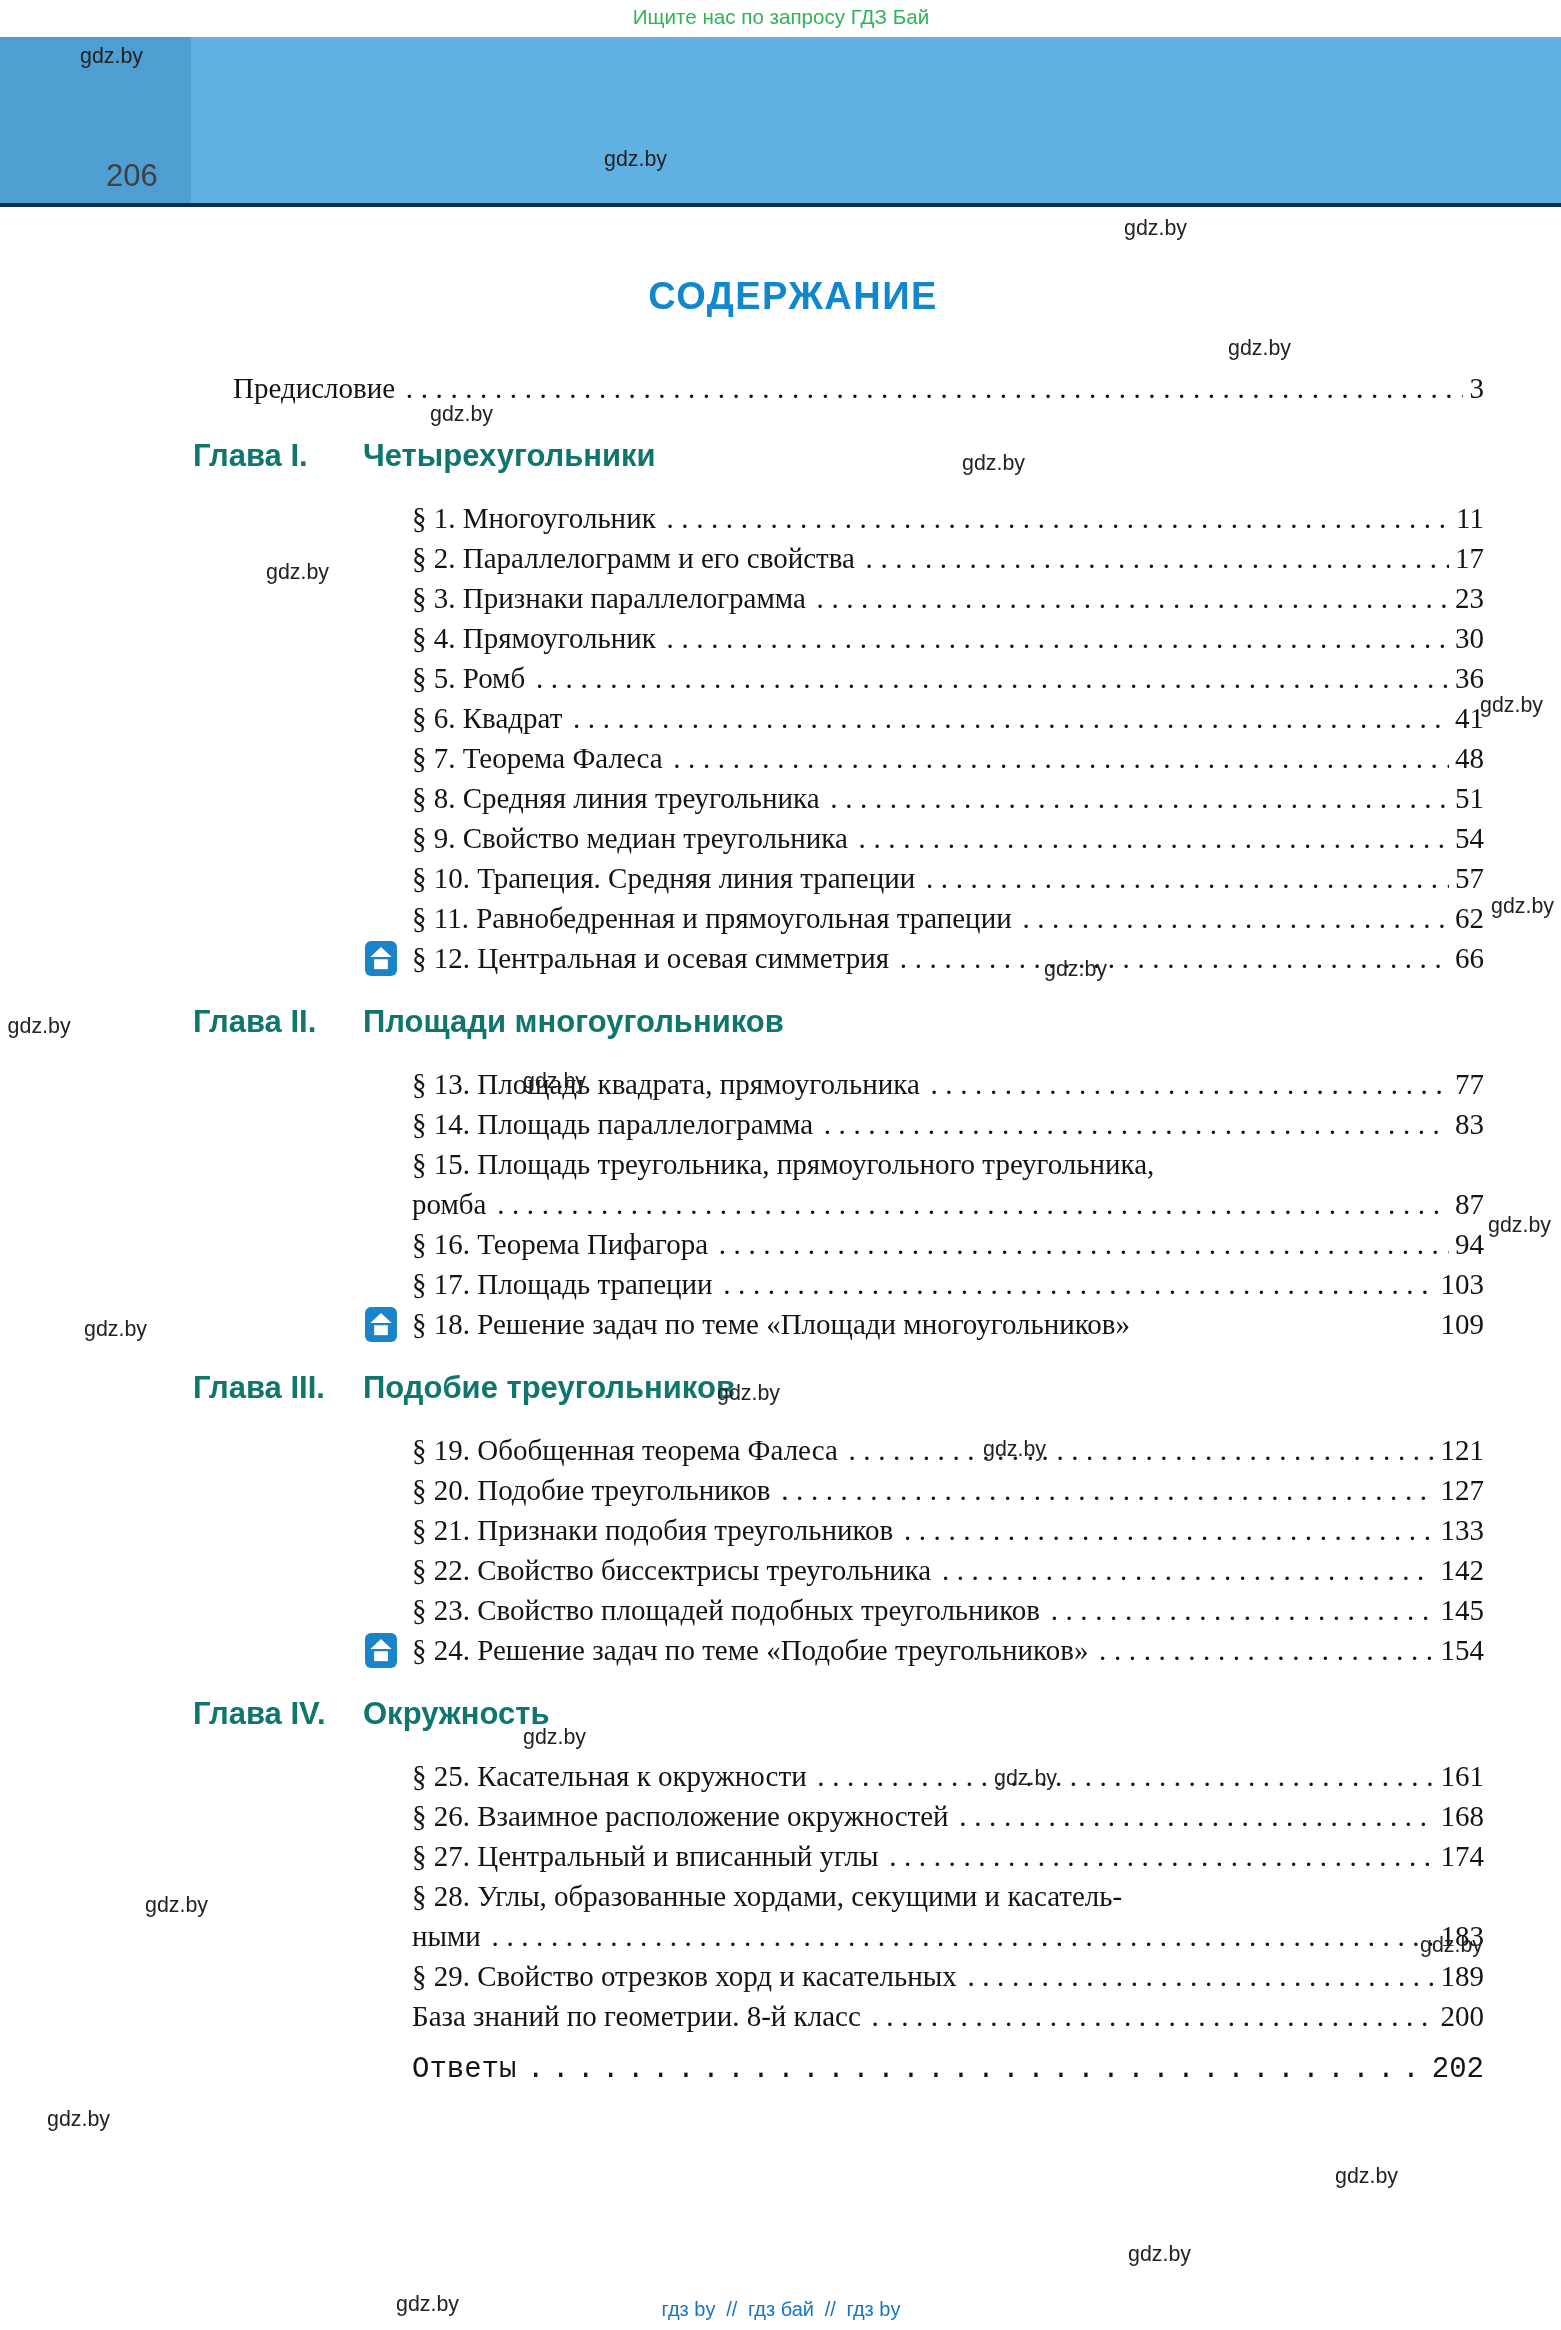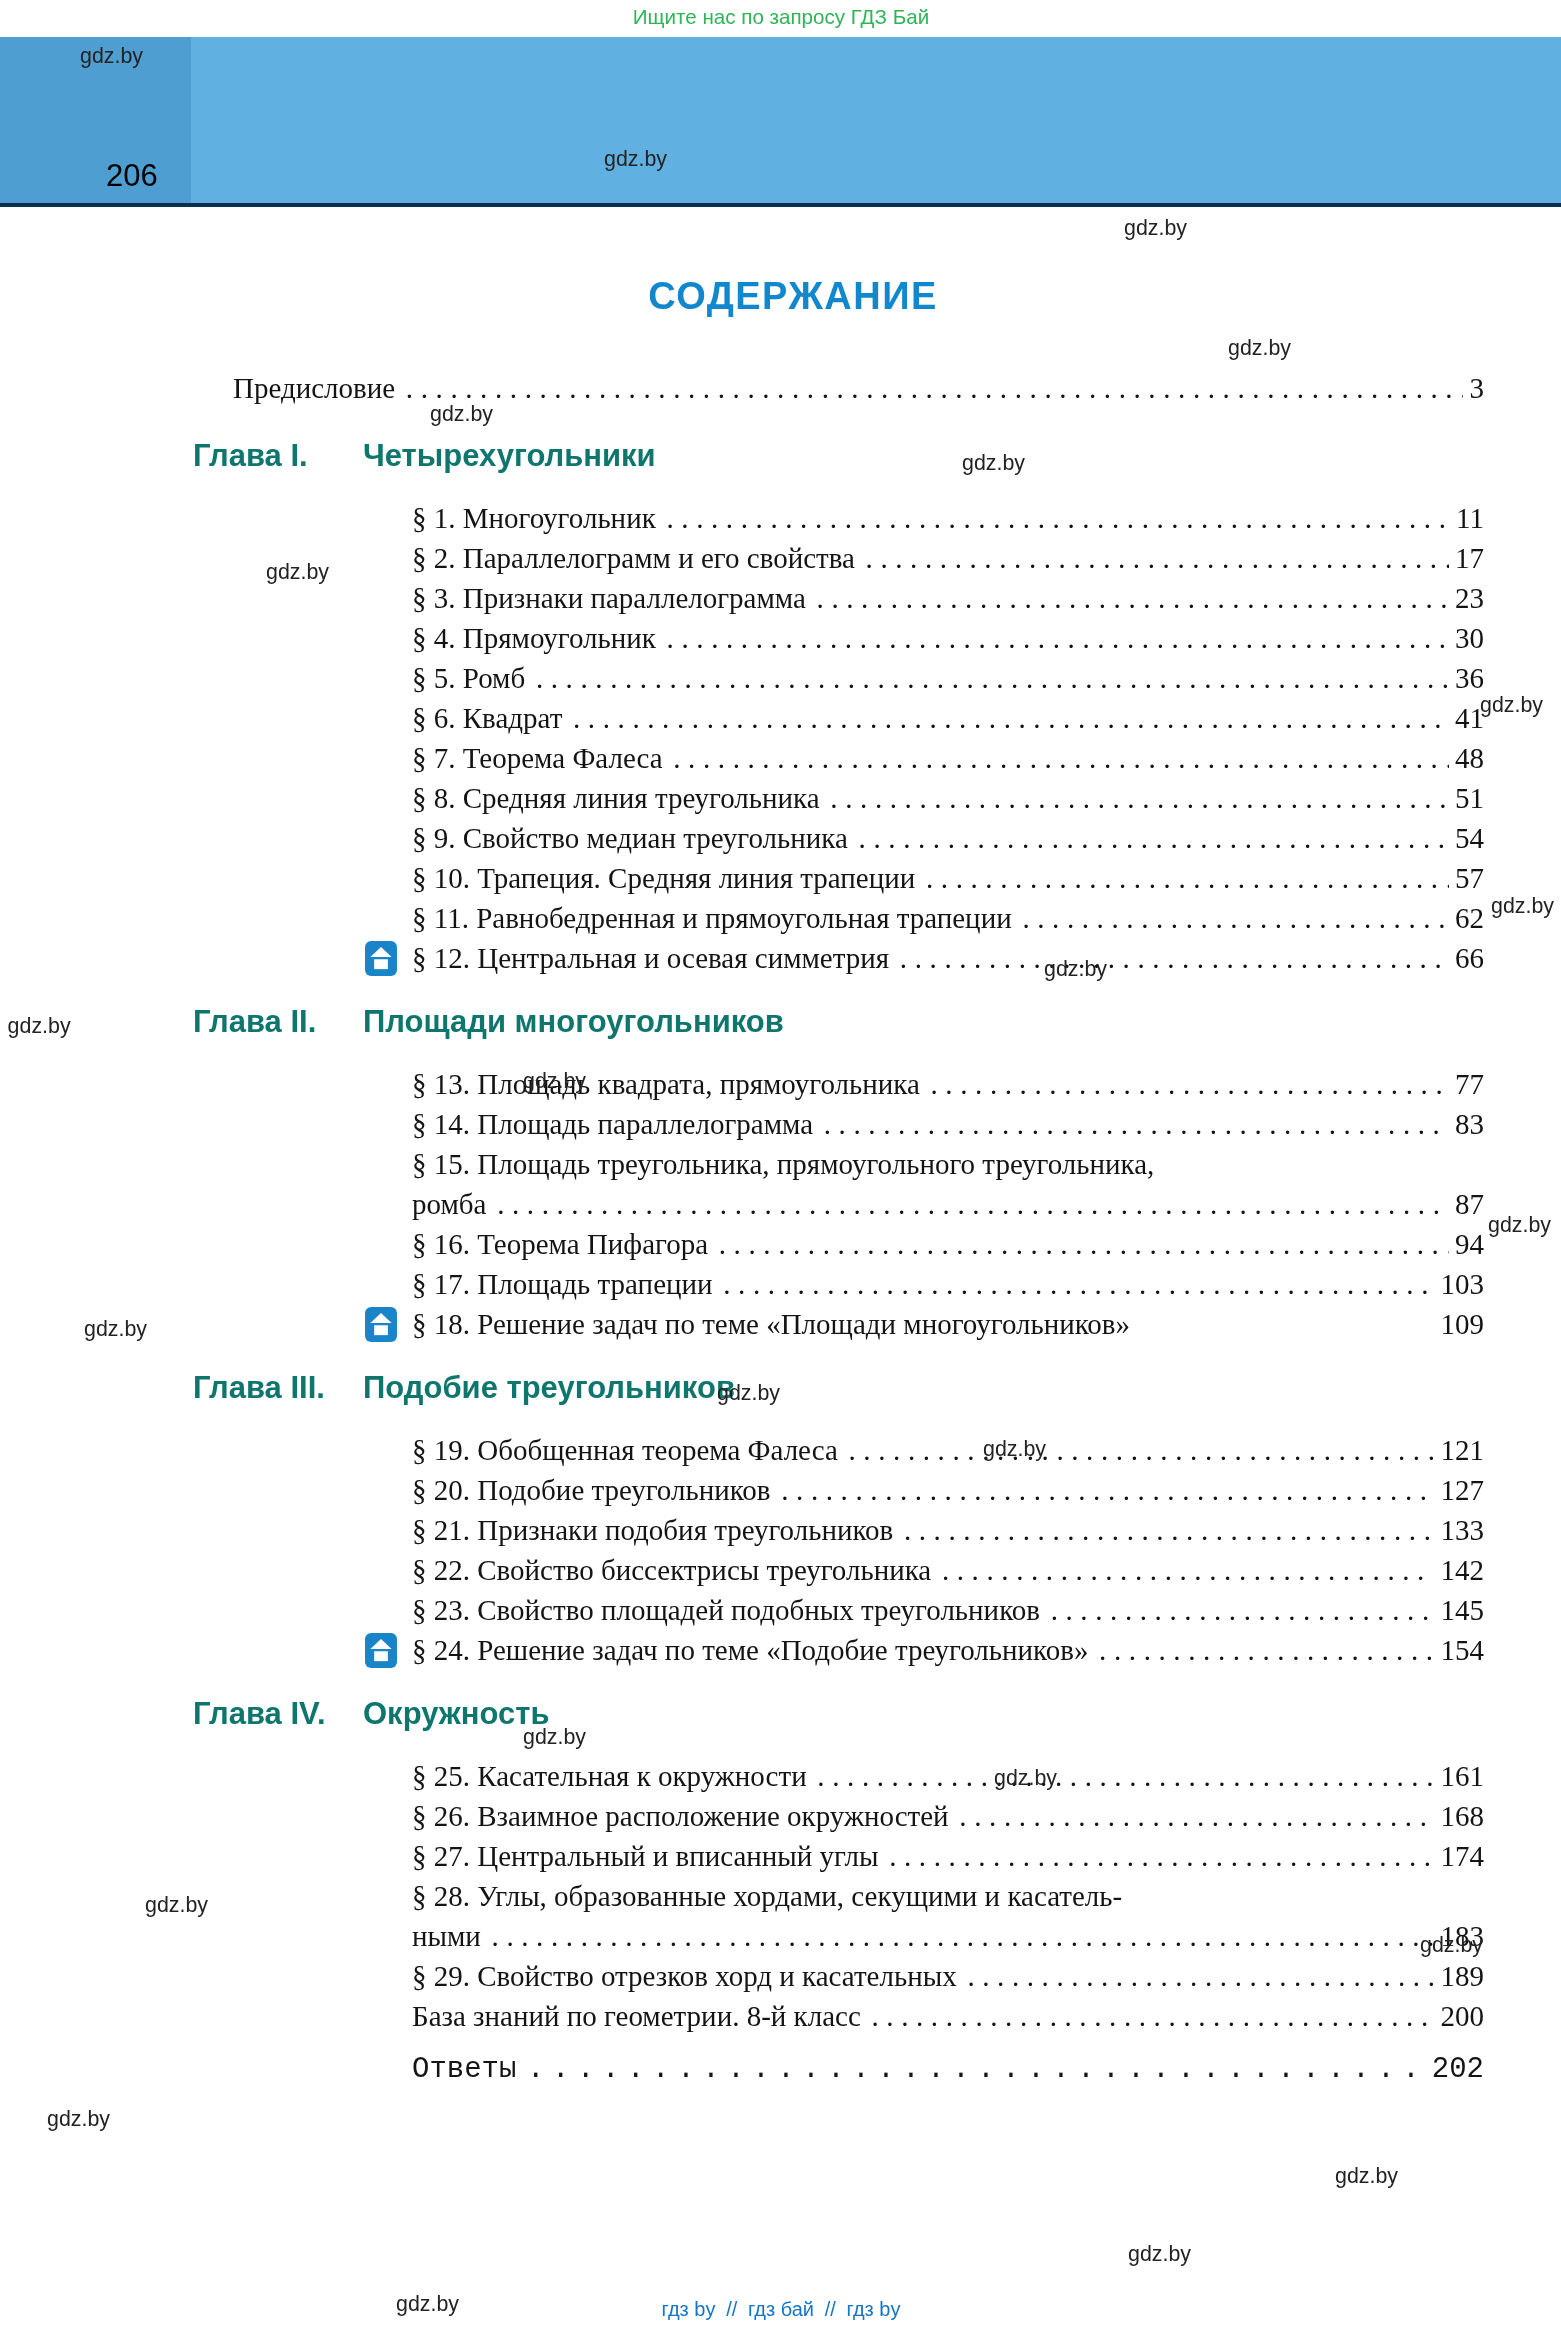--- a/index.html
+++ b/index.html
@@ -32,21 +32,21 @@
     position: absolute;
     left: 0; top: 0;
     width: 191px; height: 100%;
     background: #4f9ed2;
   }
   .page-num {
     position: absolute;
     left: 106px; bottom: 9.2px;
     font-family: "Liberation Sans", sans-serif;
     font-size: 31px;
-    color: #000000;
+    color: #404040;
     margin-top: 12px;
   }
   .title {
     position: absolute;
     top: 275px; left: 12px; width: 100%;
     text-align: center;
     font-family: "Liberation Sans", sans-serif;
     font-weight: bold;
     font-size: 38px;
     letter-spacing: 1.5px;

